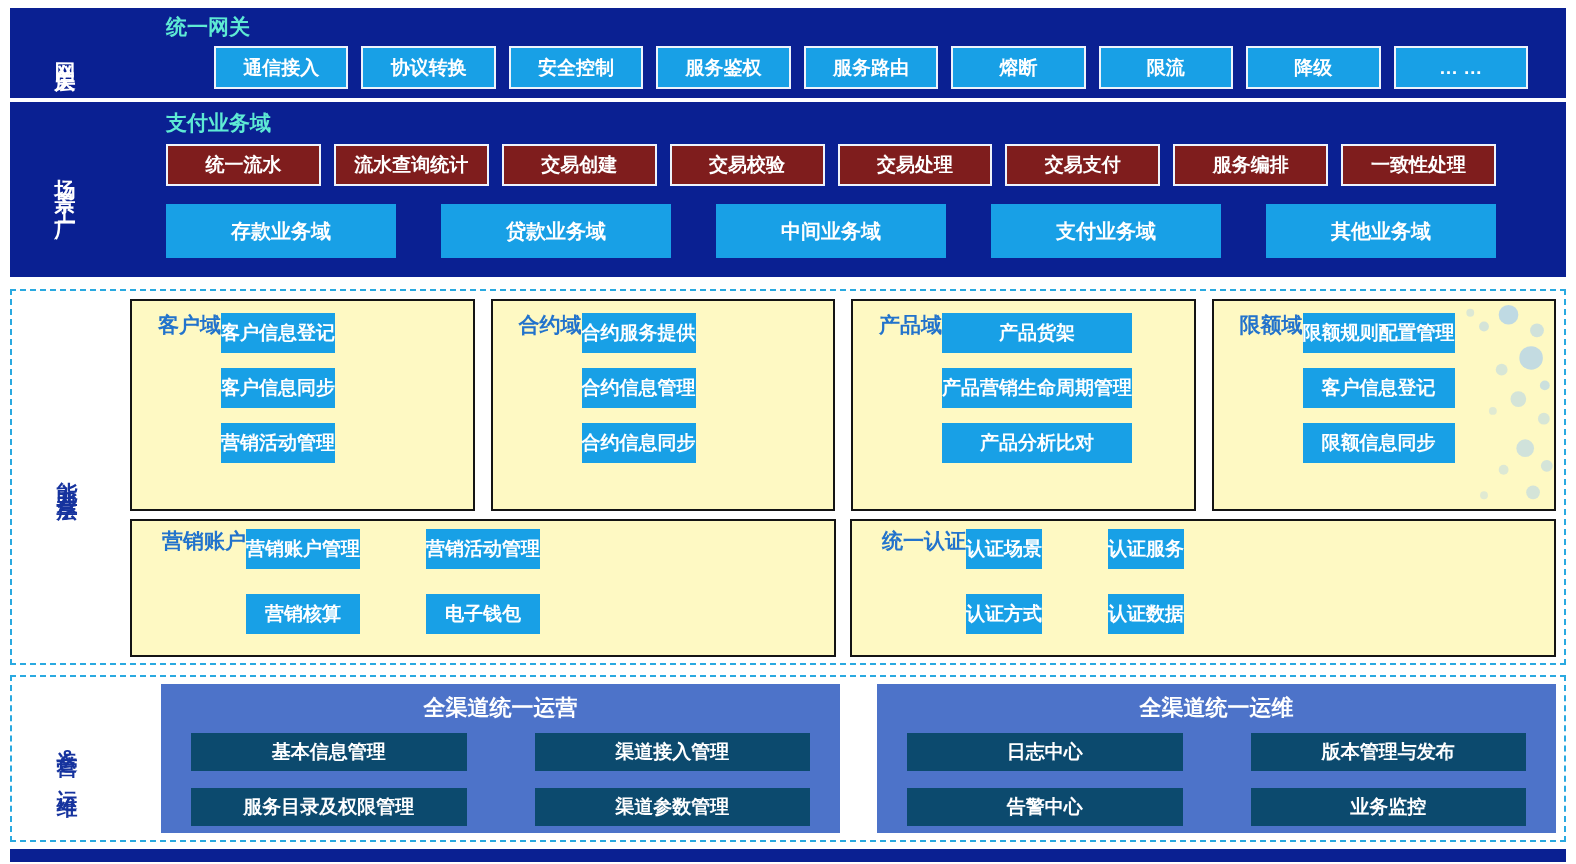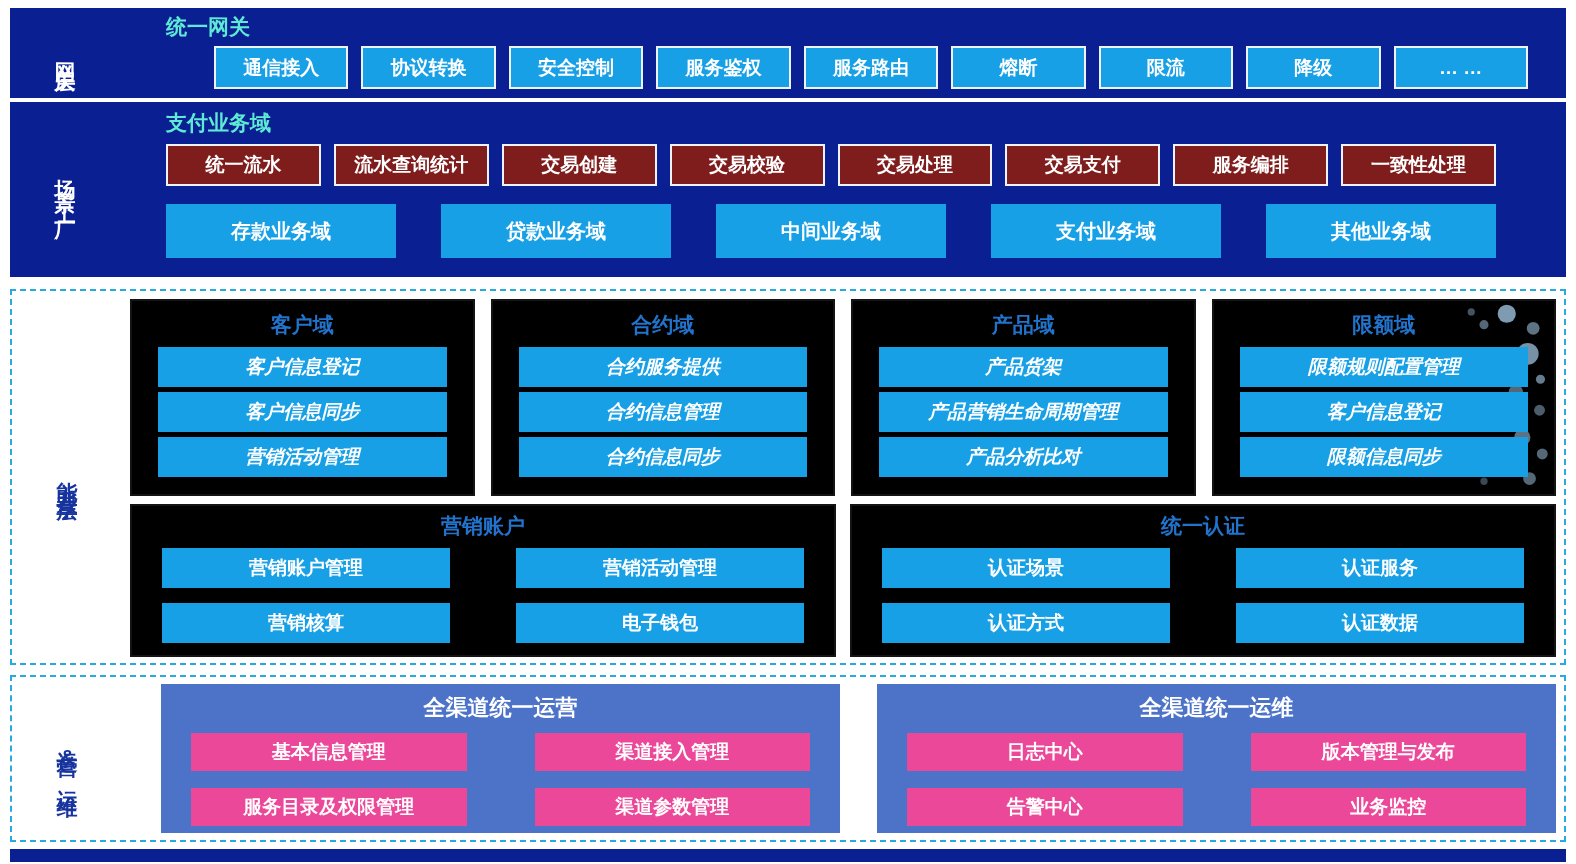--- a/index.html
+++ b/index.html
@@ -29,44 +29,44 @@
   .v-label.spread { letter-spacing: 14px; }
 
   
   .blk {
     display: flex; align-items: center; justify-content: center;
     color: #ffffff; font-weight: 700; font-size: 19px; white-space: nowrap;
   }
   .blue { background: #18a0e6; }
   .green { background: #7f1d1d; }
   .bordered { border: 2px solid #eef3fb; }
-  .light-blk { background: #ec4899; }
+  .light-blk { background: #0c4a6e; }
 
   
   .gateway .band-body { flex: 1; padding: 6px 38px 9px 46px; display: flex; flex-direction: column; }
   .band-title { color: #5eead4; font-weight: 700; font-size: 21px; text-align: left; line-height: 26px; }
   .gateway-row { flex: 1; margin-top: 6px; display: flex; gap: 13px; padding-left: 48px; }
   .gateway-row .blk { flex: 1; }
 
   
   .scenario .band-body { flex: 1; padding: 8px 70px 0 46px; display: flex; flex-direction: column; }
   .green-row { margin-top: 8px; height: 42px; display: flex; gap: 13px; }
   .green-row .blk { flex: 1; }
   .domain-row { margin-top: 18px; height: 54px; display: flex; gap: 45px; }
   .domain-row .blk { flex: 1; font-size: 20px; }
 
   
   .cap-body { flex: 1; padding: 8px 8px 6px; display: flex; flex-direction: column; gap: 8px; }
   .cap-row { display: flex; gap: 16px; }
   .cap-row.r1 { height: 212px; }
   .cap-row.r2 { flex: 1; gap: 14px; }
-  .group { flex: 1; background: #000000; border: 2px solid #141414; padding: 12px 26px 14px; display: flex; flex-direction: column; position: relative; overflow: hidden; }
+  .group { flex: 1; background: #fef9c3; border: 2px solid #141414; padding: 12px 26px 14px; display: flex; position: relative; overflow: hidden; }
   .cap-row.r2 .group { padding: 8px 30px 12px; }
   .group-title { color: #2273cc; font-weight: 700; font-size: 21px; text-align: center; line-height: 24px; margin-bottom: 10px; position: relative; z-index: 1; }
-  .stack { display: flex; flex-direction: column; gap: 5px; position: relative; z-index: 1; font-style: italic; }
+  .stack { display: flex; flex-direction: column; gap: 15px; position: relative; z-index: 1; }
   .stack .blk { height: 40px; }
   .grid2 { display: grid; grid-template-columns: 1fr 1fr; column-gap: 66px; row-gap: 15px; position: relative; z-index: 1; text-align: right; }
   .grid2 .blk { height: 40px; }
   .dots { position: absolute; top: 0; right: 0; height: 100%; z-index: 0; pointer-events: none; }
 
   
   .ops-body { flex: 1; padding: 7px 8px 7px 15px; display: flex; gap: 13px; }
   .ops-box { flex: 1; background: #4d73c9; padding: 10px 30px 13px; display: flex; flex-direction: column; margin-left: 24px; }
   .ops-title { color: #ffffff; font-weight: 700; font-size: 22px; text-align: center; line-height: 28px; margin-bottom: 11px; }
   .ops-grid { column-gap: 68px; row-gap: 17px; }

